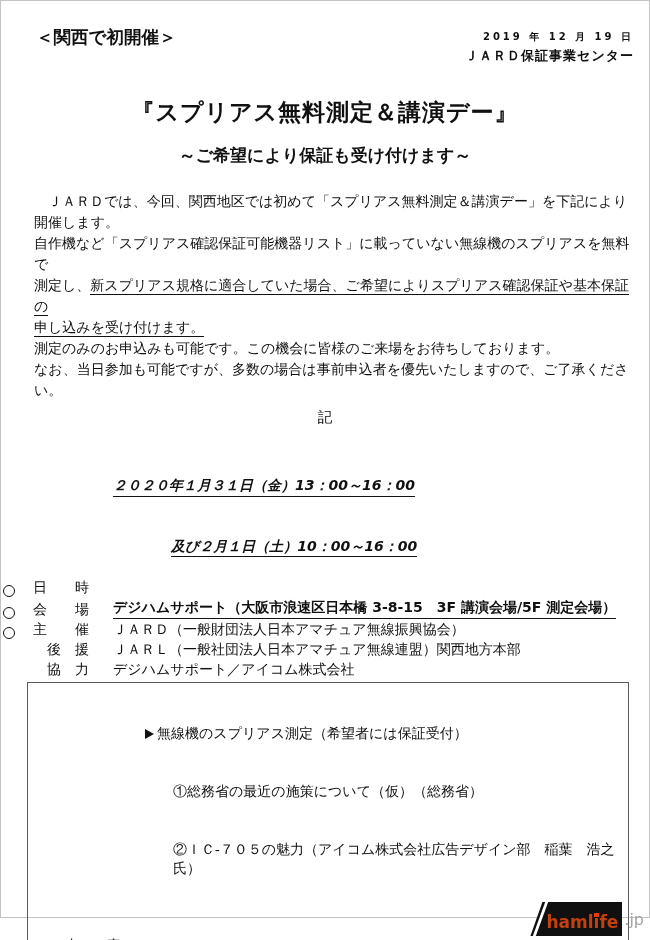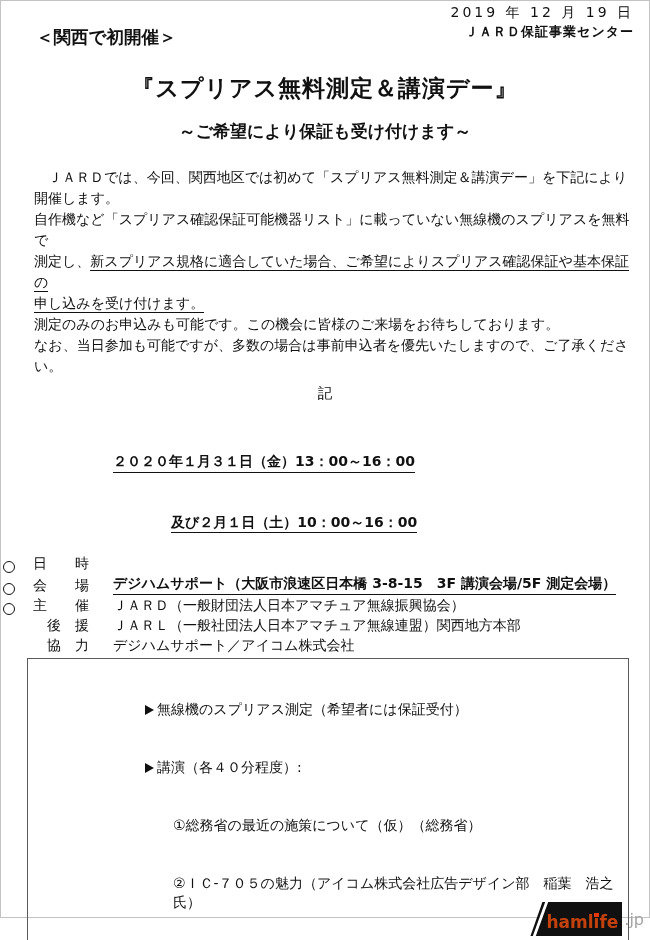--- a/index.html
+++ b/index.html
@@ -6,47 +6,47 @@
   body{
     width:650px;height:940px;overflow:hidden;background:#fff;
     font-family:"DejaVu Sans",sans-serif;color:#111;
     -webkit-font-smoothing:antialiased;
   }
   .page{position:relative;width:650px;height:940px;background:#fff;}
   .frame{position:absolute;left:0;top:0;width:648px;height:916px;border:1px solid #c3c3c3;pointer-events:none;}
   .content{position:relative;padding-top:3px;}
 
   .hdr-right{text-align:right;padding-right:16px;line-height:19px;}
-  .hdr-date{font-size:14px;letter-spacing:3px;font-weight:400;}
+  .hdr-date{font-size:10px;letter-spacing:3px;font-weight:700;margin-top:24px;}
   .hdr-org{font-size:13px;letter-spacing:1px;font-weight:600;}
   .kicker{position:absolute;left:36px;top:25px;font-size:17.5px;font-weight:700;}
   .title{margin-top:32px;text-align:center;font-size:23px;font-weight:700;letter-spacing:1px;}
   .subtitle{margin-top:16px;text-align:center;font-size:17px;font-weight:700;}
 
   .intro{margin:24px 18px 0 34px;font-size:14px;line-height:21px;}
   .iline{white-space:pre-wrap;}
   .u{border-bottom:1.2px solid #111;padding-bottom:0.5px;}
 
   .ki{text-align:center;font-size:14.5px;margin:7px 0 11px 0;}
 
   .rows{font-size:14px;line-height:19px;}
   .row{display:flex;align-items:flex-end;margin:1px 0;}
   .mcell{width:30px;flex-shrink:0;padding-left:3px;padding-top:2.5px;}
   .circle{display:block;width:12px;height:12px;border:1.5px solid #111;border-radius:50%;box-sizing:border-box;}
   .label{width:80px;flex-shrink:0;white-space:pre;}
   .label.sub{padding-left:14px;width:66px;}
   .value{flex:1;white-space:pre-wrap;}
   .bu{font-weight:700;border-bottom:1.5px solid #111;padding-bottom:0.5px;display:inline-block;}
-  .dtline{margin-bottom:2px;}
+  .dtline{margin-bottom:2px;font-style:italic;}
   .dt2{margin-left:58px;}
 
   .tri{display:inline-block;width:0;height:0;border-top:5px solid transparent;border-bottom:5px solid transparent;border-left:9px solid #111;margin-right:3px;position:relative;top:1px;}
 
   .cbox{border:1px solid #5a5a5a;margin:3px 21px 3px 27px;padding:2px 0 4px 4px;}
-  .cline{margin:0 0 1px 0;}
+  .cline{margin:0 0 1px 0;font-family:Liberation Serif, serif;}
   .lec{padding-left:28px;}
 
   .logo{position:absolute;right:6px;bottom:4px;display:flex;align-items:center;}
   .logo-black{position:relative;background:#101010;color:#c2410c;font-size:17px;font-weight:700;padding:10px 4px 4px 16px;clip-path:polygon(12px 0,100% 0,100% 100%,0 100%);}
   .logo-black::before{content:"";position:absolute;left:9px;top:0;bottom:0;width:3px;background:#fff;transform:skewX(-20deg);}
   .logo-i{position:relative;display:inline-block;}
   .logo-i::after{content:"";position:absolute;left:0;right:0;top:1px;height:4px;background:#e8380d;}
   .logo-tld{color:#a4a4a4;font-size:16px;font-weight:400;margin-left:2px;}
 </style>
 </head>
@@ -118,21 +118,20 @@
       </div>
 
       <div class="cbox">
         <div class="row">
           <div class="mcell">
               <span class="circle"></span>
             </div>
           <div class="label">内　　容</div>
           <div class="value">
             <div class="cline"><span class="tri"></span><span>無線機のスプリアス測定（希望者には保証受付）</span></div>
-            <div class="cline"><span class="tri"></span><span>講演（各４０分程度）:</span></div>
             <div class="cline lec">①総務省の最近の施策について（仮）（総務省）</div>
             <div class="cline lec">②ＩＣ-７０５の魅力（アイコム株式会社広告デザイン部　稲葉　浩之　氏）</div>
             
             
           </div>
         </div>
       </div>
 
     </div>
 

